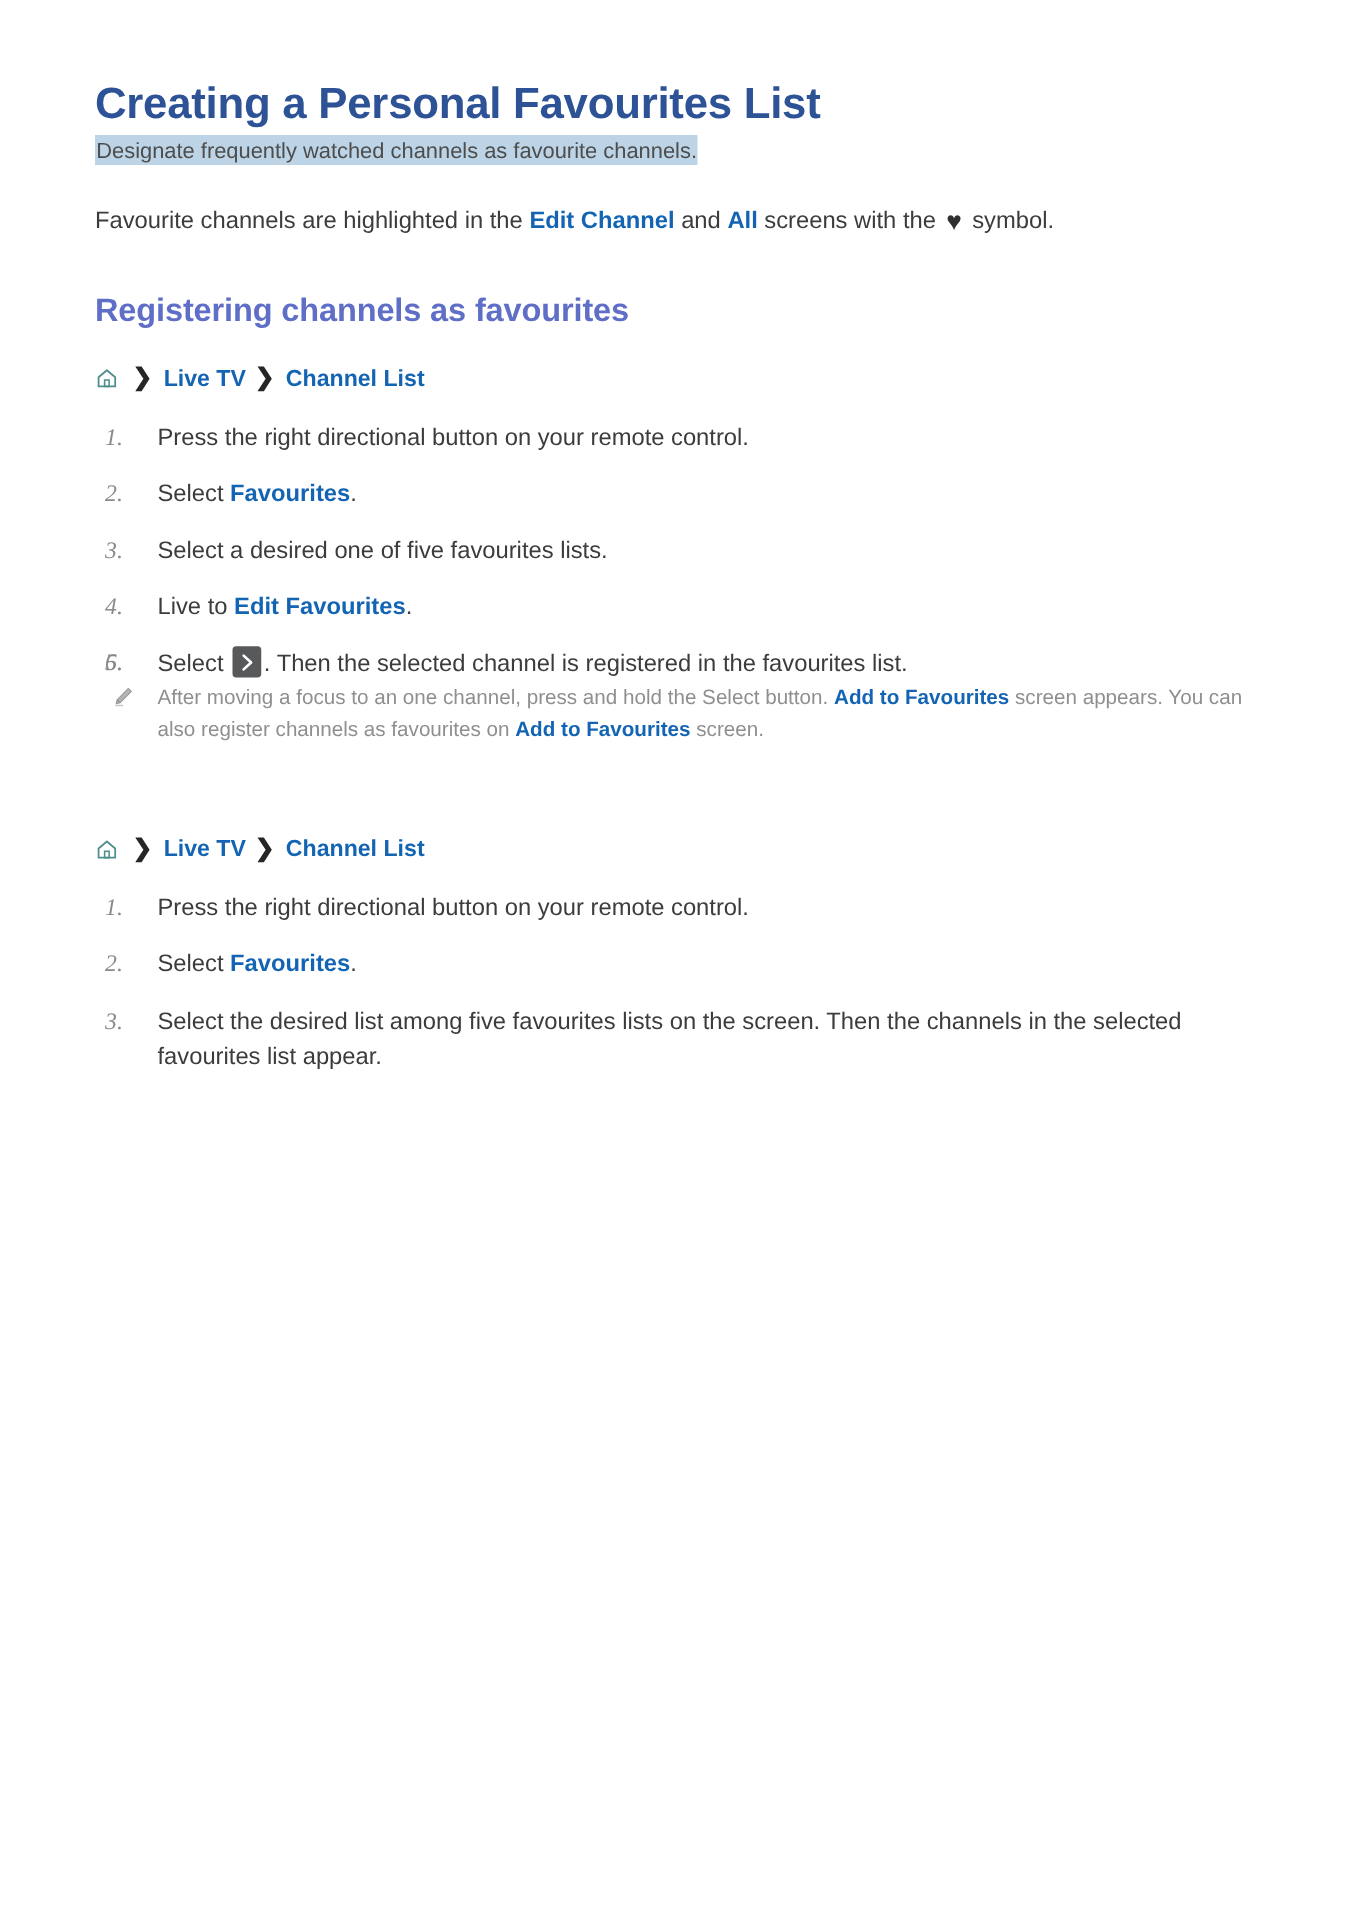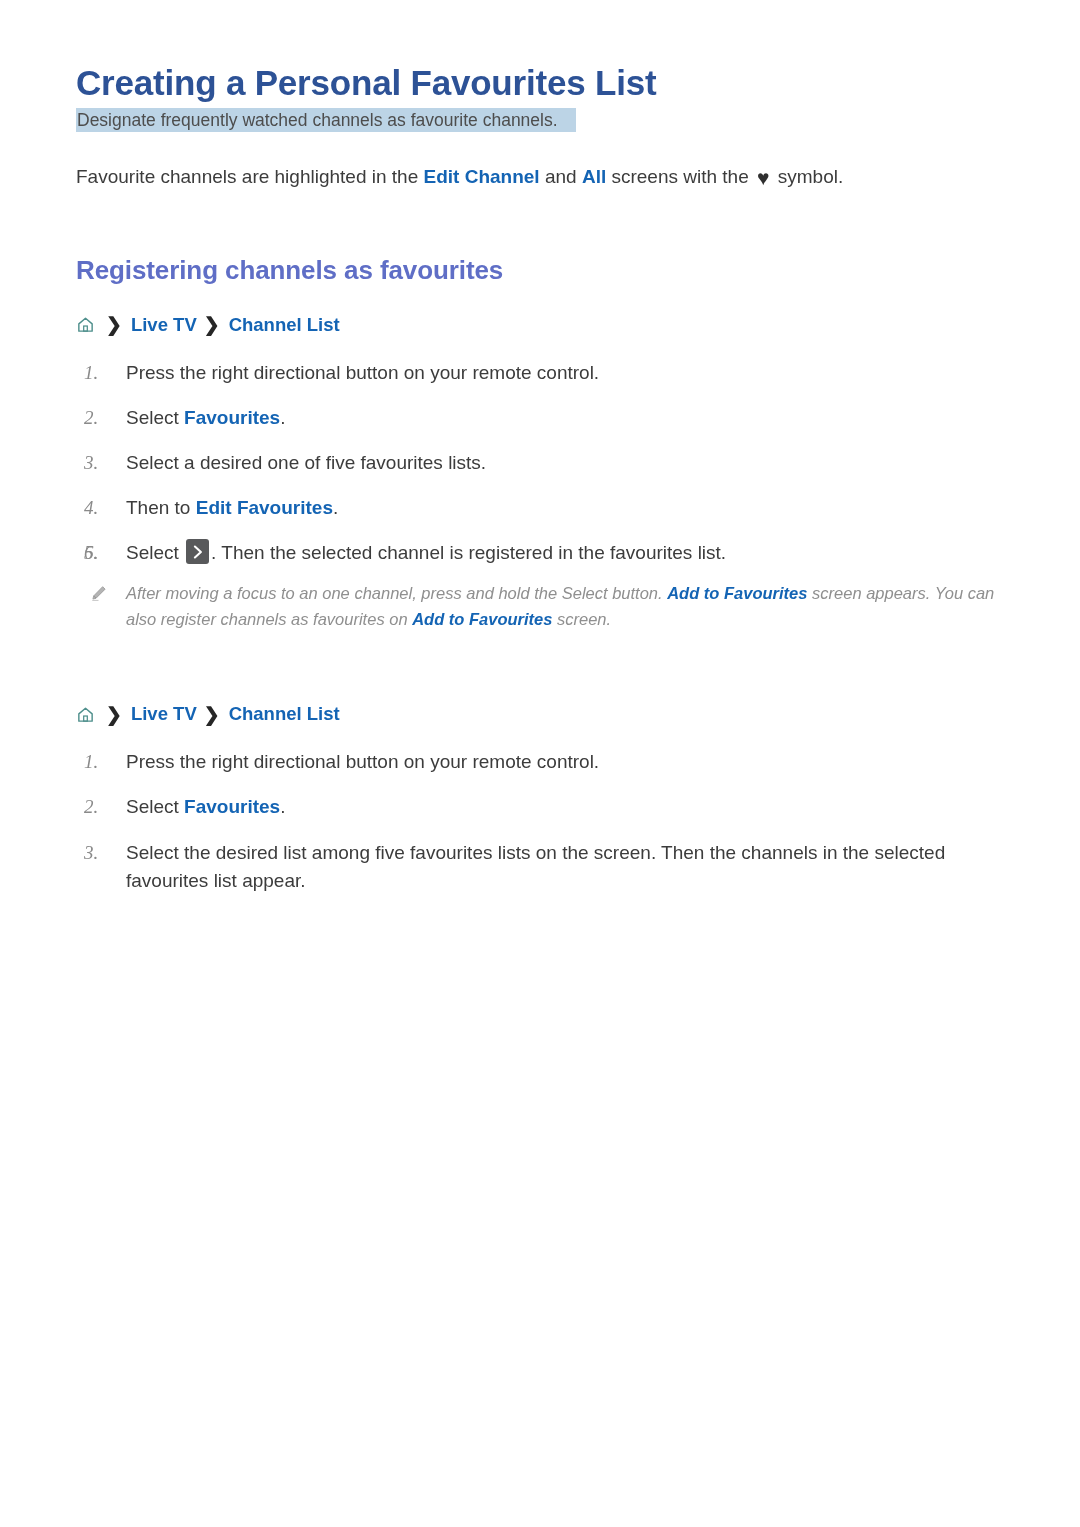--- a/index.html
+++ b/index.html
@@ -33,31 +33,31 @@
     margin: 0 0 6px 0;
   }
   .doc-subtitle {
     font-size: 17.5px;
     color: #4d4d4d;
     line-height: 1.35;
     margin: 0 0 30px 0;
   }
   .doc-subtitle .hl {
     background: #bcd4e6;
-    padding: 2px 18px 2px 1px;
+    padding: 2px 0 2px 1px;
     box-decoration-break: clone;
     -webkit-box-decoration-break: clone;
   }
 
   
   .intro-para {
     font-size: 19px;
     color: #3c3c3c;
     line-height: 1.5;
-    margin: 0 0 64px 0;
+    margin: 0 0 42px 0;
   }
 
   .lnk {
     color: #1464b4;
     font-weight: bold;
   }
 
   .heart-symbol {
     display: inline-block;
     color: #2f2f2f;
@@ -154,22 +154,20 @@
     transform: translate(-50%, -50%);
   }
 
   
   .note {
     position: relative;
     padding-left: 50px;
     font-size: 16.5px;
     line-height: 1.55;
     color: #8f8f8f;
-    margin-top: 14px;
-    font-style: italic;
   }
   .note .pencil-icon {
     position: absolute;
     left: 14px;
     top: 3px;
   }
   .note .lnk {
     color: #1464b4;
     font-weight: bold;
   }
@@ -215,21 +213,21 @@
       <li>
         <span class="num">2.</span>
         <span>Select </span><span class="lnk">Favourites</span><span>.</span>
       </li>
       <li>
         <span class="num">3.</span>
         <span>Select a desired one of five favourites lists.</span>
       </li>
       <li>
         <span class="num">4.</span>
-        <span>Then to </span><span class="lnk">Edit Favourites</span><span>.</span>
+        <span>Live to </span><span class="lnk">Edit Favourites</span><span>.</span>
       </li>
       <li>
         <span class="num">5.</span>
       </li>
       <li>
         <span class="num">6.</span>
         <span>Select </span><span class="select-key">
           <svg width="13" height="15" viewBox="0 0 13 15" aria-hidden="true">
             <path d="M3.4 2 L9.4 7.5 L3.4 13" fill="none" stroke="#ffffff" stroke-width="2.1" stroke-linecap="round" stroke-linejoin="round"></path>
           </svg>

